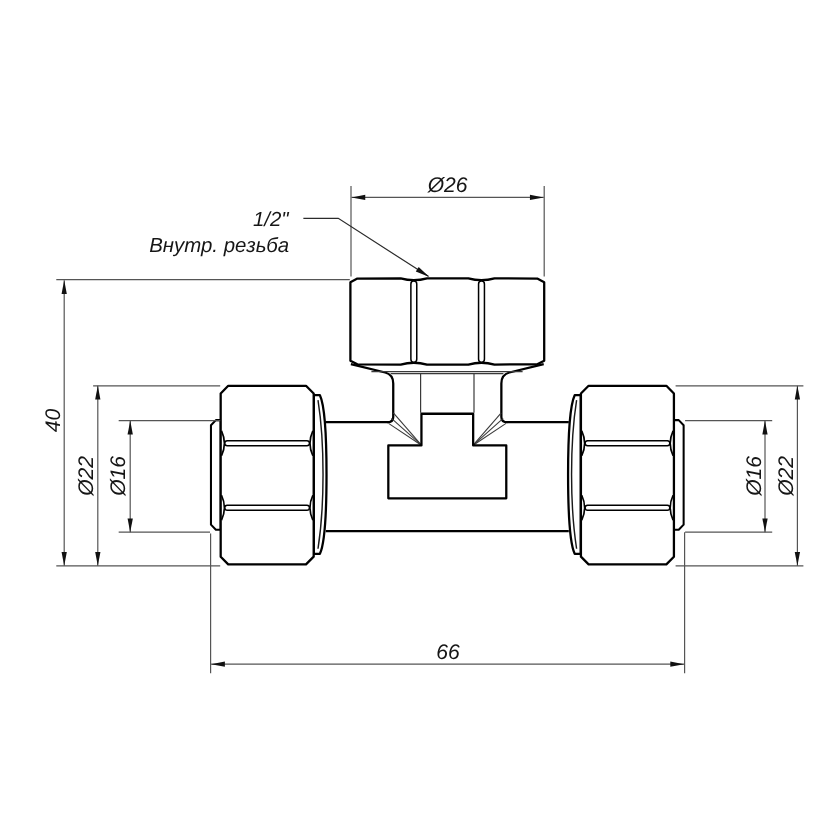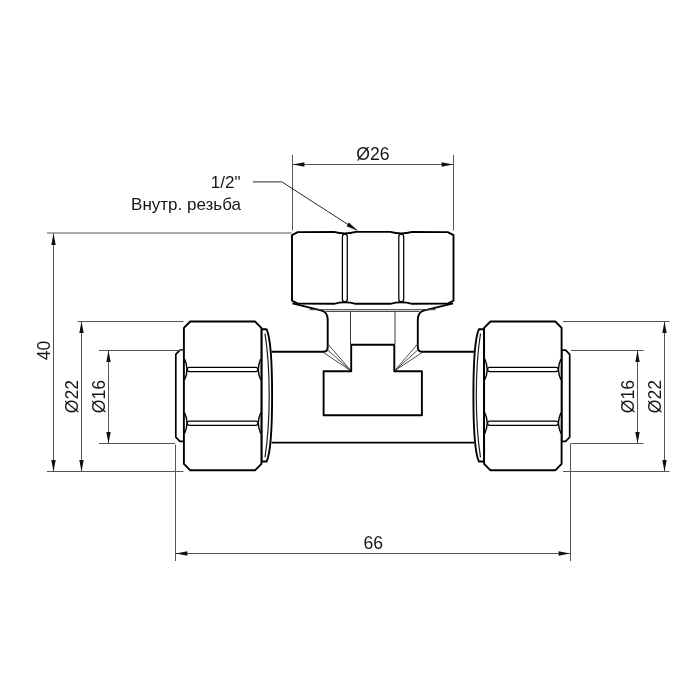--- a/index.html
+++ b/index.html
@@ -1,16 +1,16 @@
 <!DOCTYPE html>
 <html><head>
 <meta charset="utf-8">
 <style>
   html,body{margin:0;padding:0;background:#fff;}
-  .wrap{width:700px;height:700px;position:relative;background:#fde047;}
+  .wrap{width:700px;height:700px;position:relative;background:#fde047;font-style:italic;}
   text{font-family:"Liberation Sans",sans-serif;fill:#141414;}
 </style>
 </head>
 <body>
 <div class="wrap">
 <svg width="700" height="700" viewBox="0 0 700 700">
 <defs>
   <path id="ah" d="M0,0 L11.5,-2.2 L11.5,2.2 Z" fill="#111"></path>
 </defs>
 

